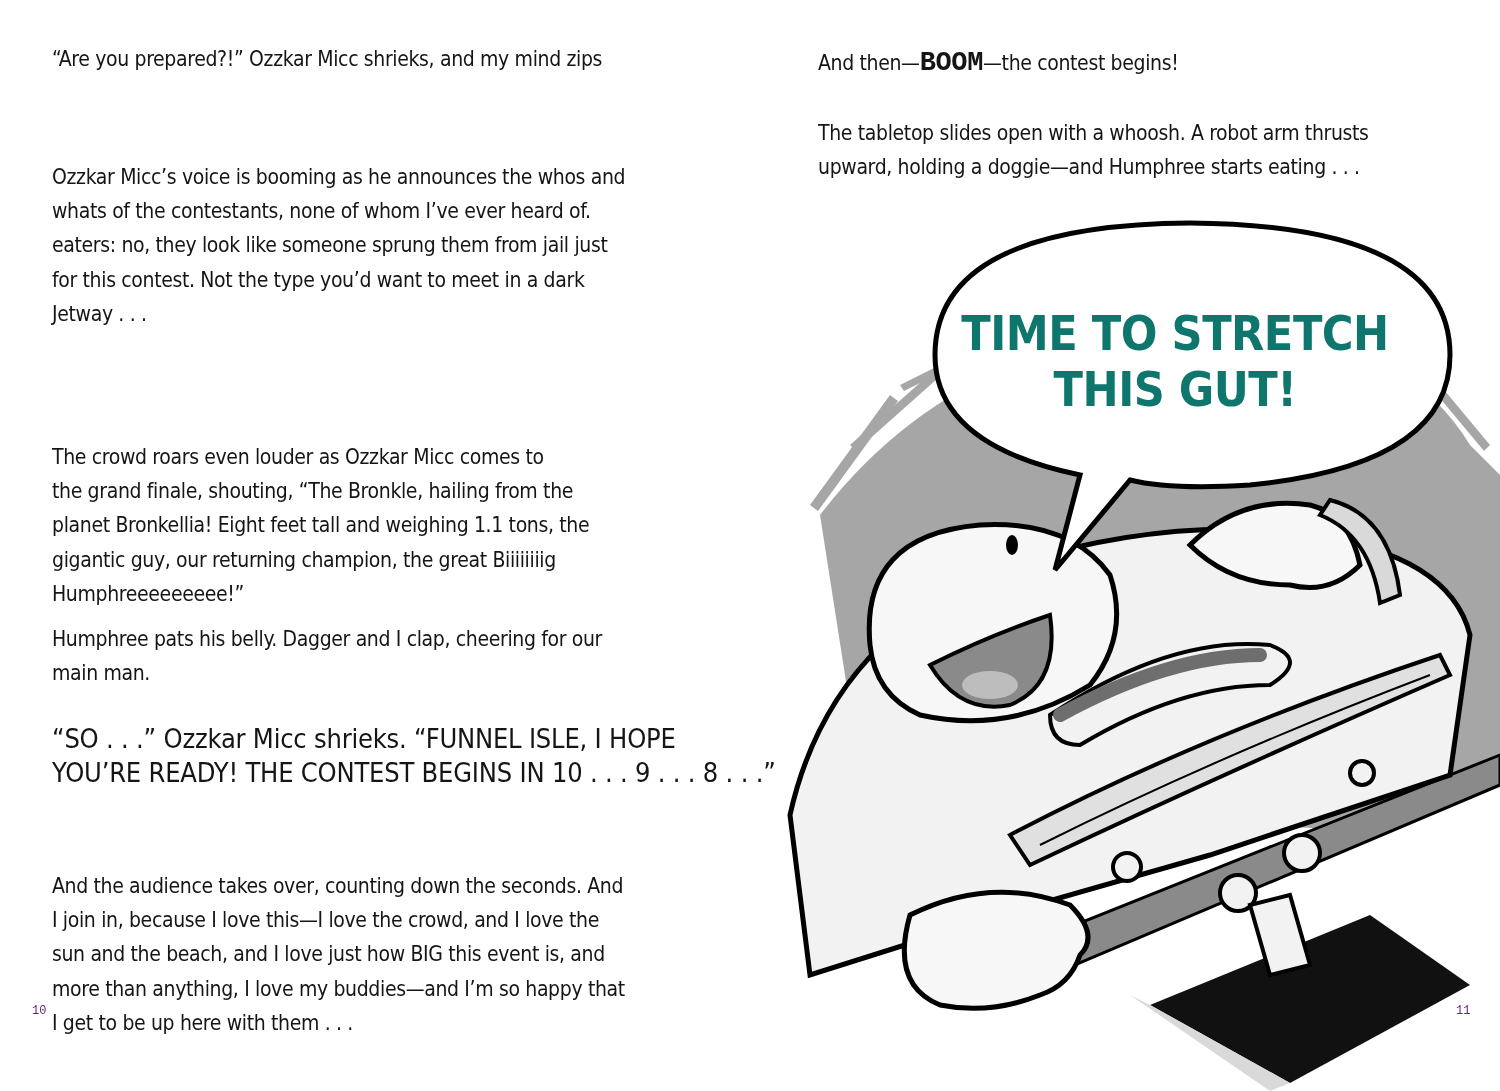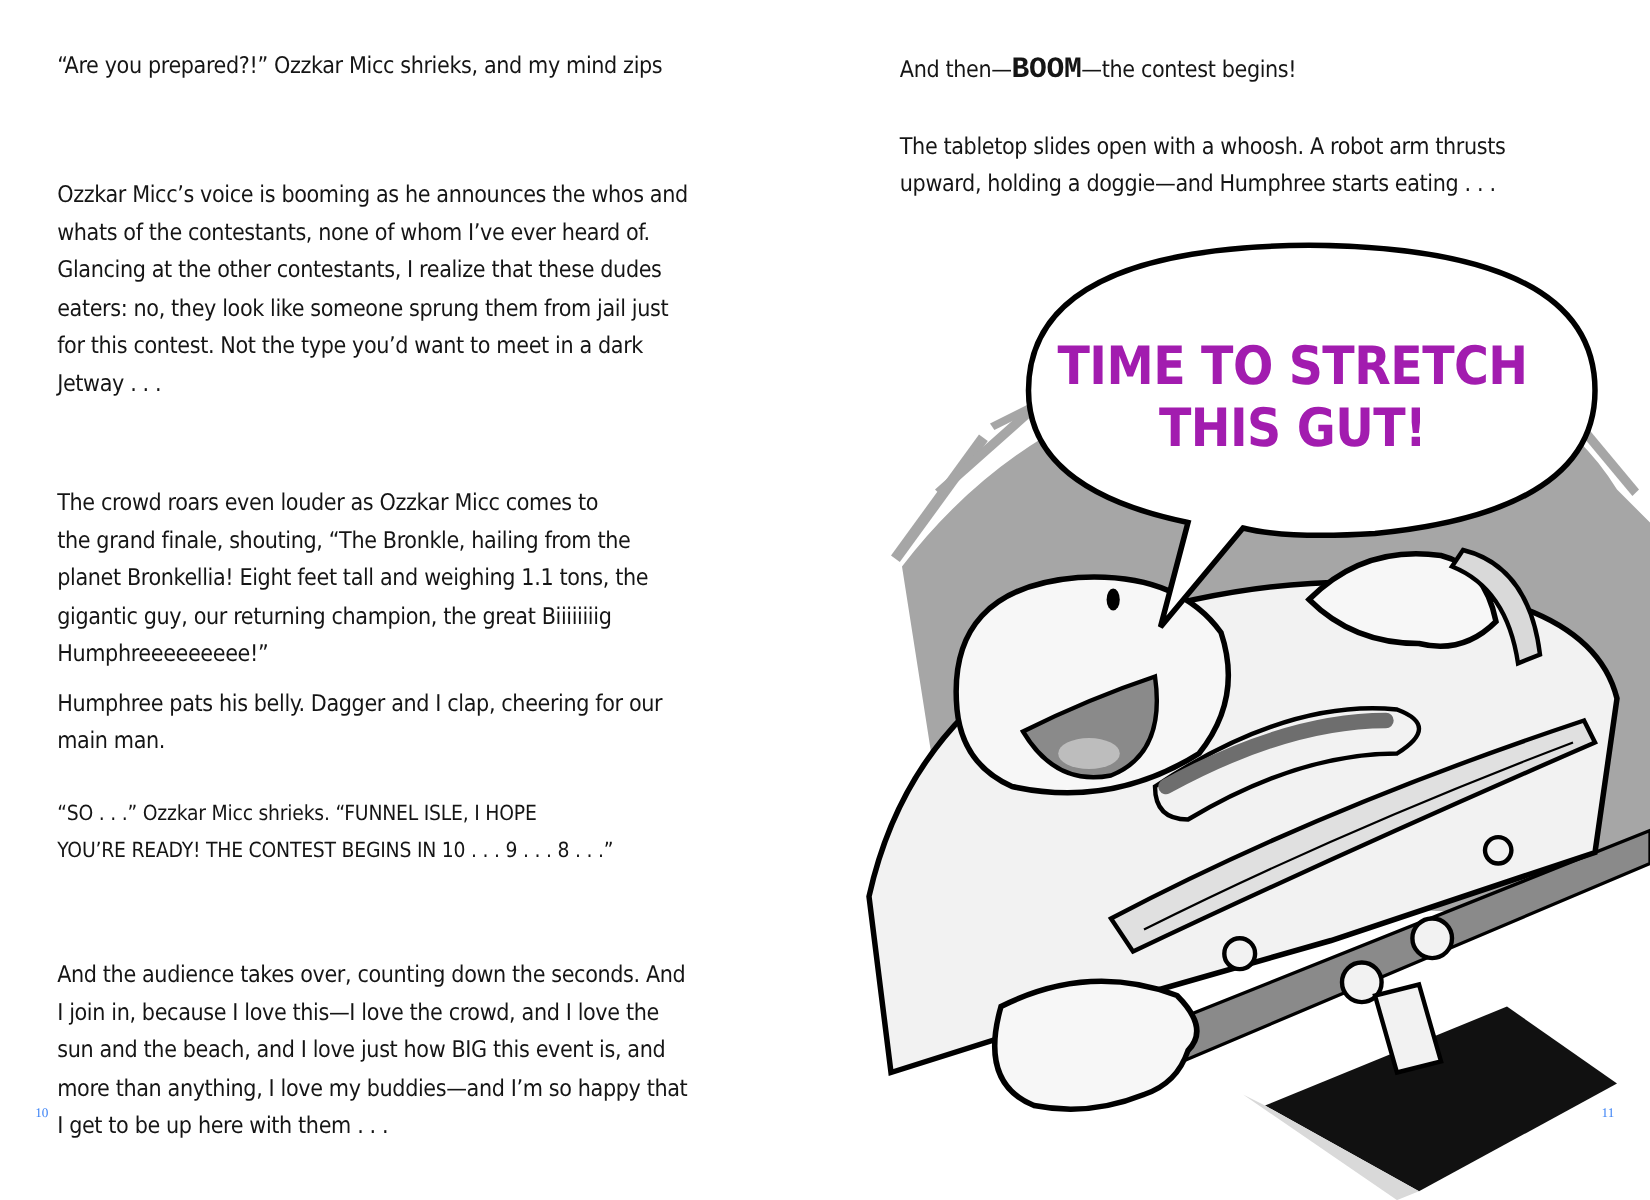--- a/index.html
+++ b/index.html
@@ -4,43 +4,42 @@
 <style>
   html, body { margin: 0; padding: 0; background: #ffffff; }
   body { width: 1500px; height: 1091px; position: relative; overflow: hidden;
          font-family: "DejaVu Sans", sans-serif; color: #151515; }
   .page { position: absolute; top: 0; height: 1091px; }
   .page.left { left: 0; width: 750px; }
   .page.right { left: 750px; width: 750px; }
   .para { position: absolute; left: 52px; width: 640px; font-size: 21px; line-height: 34.2px;
           letter-spacing: -0.35px; font-family: "DejaVu Sans Condensed", "DejaVu Sans", sans-serif; }
   .para .line { display: block; white-space: nowrap; }
-  .caps { font-size: 19px; letter-spacing: -0.2px; }
+  .caps { font-size: 27px; letter-spacing: -0.2px; }
   .big { font-weight: bold; font-size: 27px; font-family: Liberation Mono, monospace; }
-  .pagenum { position: absolute; font-size: 12px; color: #3b82f6; top: 1004px;
-             font-family: Liberation Serif, serif; }
+  .pagenum { position: absolute; font-size: 12px; color: #701a75; top: 1004px;
+             font-family: Liberation Mono, monospace; }
   .right .para { left: 68px; width: 660px; }
   .art { position: absolute; left: 0; top: 215px; width: 750px; height: 876px; }
   .bubble-text { position: absolute; left: 190px; top: 90px; width: 470px; text-align: center;
                  font-family: "DejaVu Sans Condensed", "DejaVu Sans", sans-serif; font-weight: bold;
-                 font-size: 48px; line-height: 56px; color: #a21caf; letter-spacing: -0.5px; }
+                 font-size: 48px; line-height: 56px; color: #0f766e; letter-spacing: -0.5px; }
   .bubble-text span { display: block; }
 </style>
 </head>
 <body>
 
 <div class="page left">
   <div class="para" style="top:42px">
     <span class="line">“Are you prepared?!” Ozzkar Micc shrieks, and my mind zips</span>
   </div>
 
   <div class="para" style="top:160px">
     <span class="line">Ozzkar Micc’s voice is booming as he announces the whos and</span>
     <span class="line">whats of the contestants, none of whom I’ve ever heard of.</span>
-    <span class="line">Glancing at the other contestants, I realize that these dudes</span>
     <span class="line">eaters: no, they look like someone sprung them from jail just</span>
     <span class="line">for this contest. Not the type you’d want to meet in a dark</span>
     <span class="line">Jetway . . .</span>
   </div>
 
   <div class="para" style="top:440px">
     <span class="line">The crowd roars even louder as Ozzkar Micc comes to</span>
     <span class="line">the grand finale, shouting, “The Bronkle, hailing from the</span>
     <span class="line">planet Bronkellia! Eight feet tall and weighing 1.1 tons, the</span>
     <span class="line">gigantic guy, our returning champion, the great Biiiiiiiig</span>

